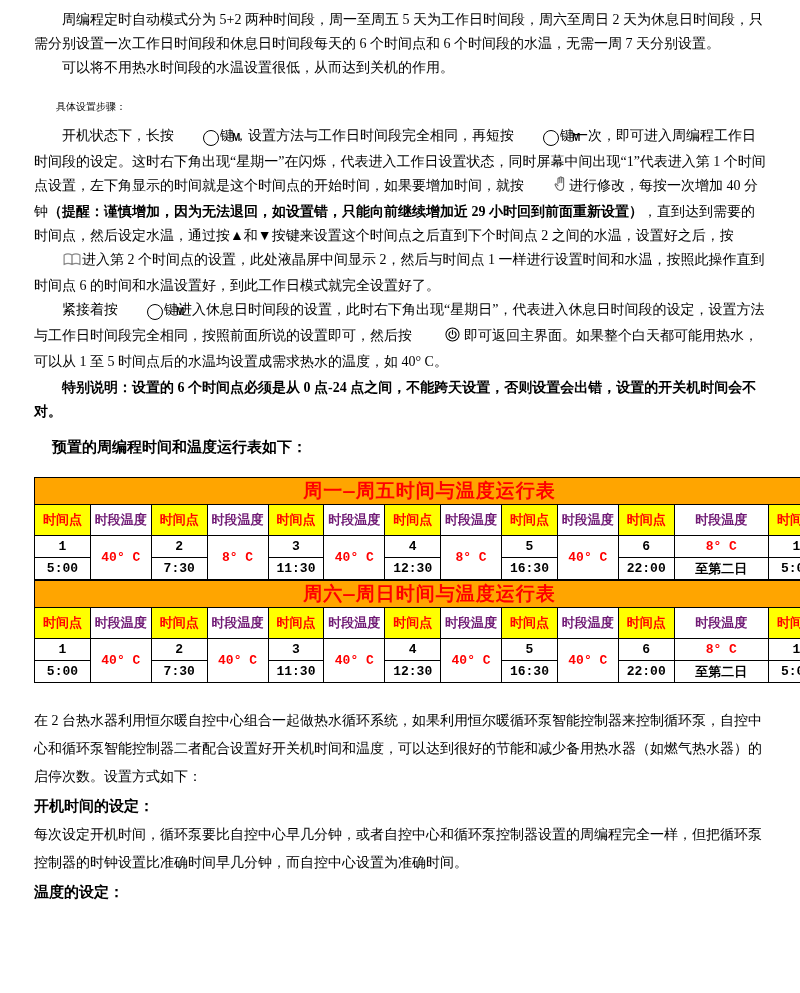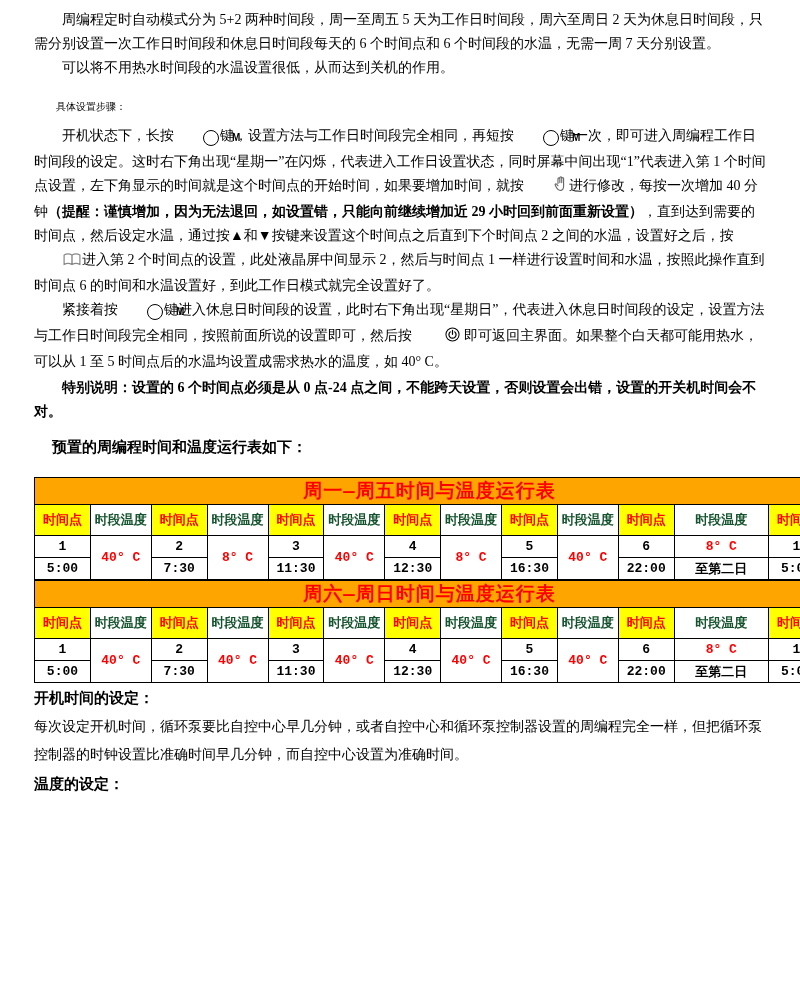--- a/index.html
+++ b/index.html
@@ -37,21 +37,21 @@
   }
   table.sched td{border:1px solid #000;text-align:center;padding:0;}
   col.c-tp{width:6.75%;}
   col.c-temp{width:7.35%;}
   col.c-temp-wide{width:11.4%;}
   td.t-title{
     background:#FFA500;color:#FF0000;font-weight:bold;font-size:19px;
     height:26px;letter-spacing:1px;
   }
   td.h-tp{background:#FFFF00;color:#FF0000;font-weight:bold;font-size:13px;height:30px;}
-  td.h-temp{background:#fff;color:#14532d;font-weight:bold;font-size:13px;height:30px;}
+  td.h-temp{background:#fff;color:#701a75;font-weight:bold;font-size:13px;height:30px;}
   td.d-no,td.d-time{font-weight:bold;font-size:13px;height:21px;}
   td.d-temp{color:#FF0000;font-weight:bold;font-size:13px;}
   td.d-span{font-weight:bold;font-size:13px;}
   
   .big-heading{
     font-family:"Liberation Sans","DejaVu Sans",sans-serif;
     font-weight:bold;font-size:24px;margin:30px 0 0 0;letter-spacing:1px;
   }
   .s2 p{line-height:28px;}
   .s2-intro{margin-top:24px;}
@@ -207,17 +207,18 @@
             <td class="d-time">22:00</td>
             <td class="d-span">至第二日</td>
             <td class="d-time">5:00</td>
           </tr>
         </tbody>
       </table>
     </div>
 </div>
 
 <div class="s2">
+  <p class="s2-intro">在 2 台热水器利用恒尔暖自控中心组合一起做热水循环系统，如果利用恒尔暖循环泵智能控制器来控制循环泵，自控中心和循环泵智能控制器二者配合设置好开关机时间和温度，可以达到很好的节能和减少备用热水器（如燃气热水器）的启停次数。设置方式如下：</p>
   <div class="sub-heading">开机时间的设定：</div>
   <p>每次设定开机时间，循环泵要比自控中心早几分钟，或者自控中心和循环泵控制器设置的周编程完全一样，但把循环泵控制器的时钟设置比准确时间早几分钟，而自控中心设置为准确时间。</p>
   <div class="sub-heading">温度的设定：</div>
 
 </div>
 
 </body></html>

